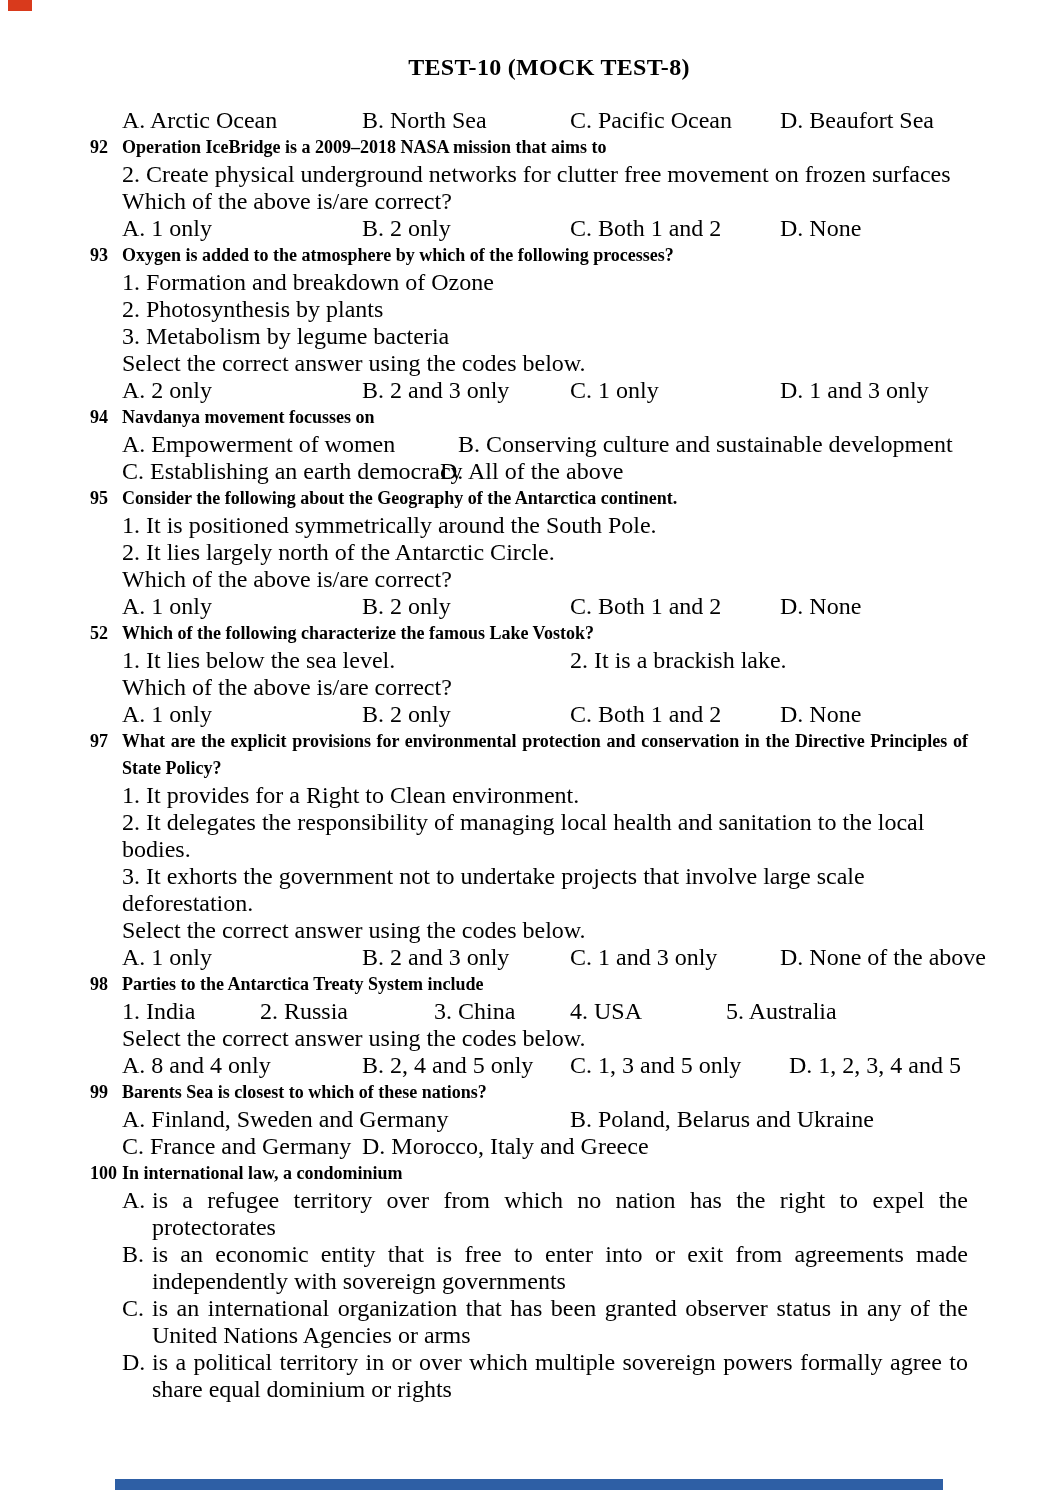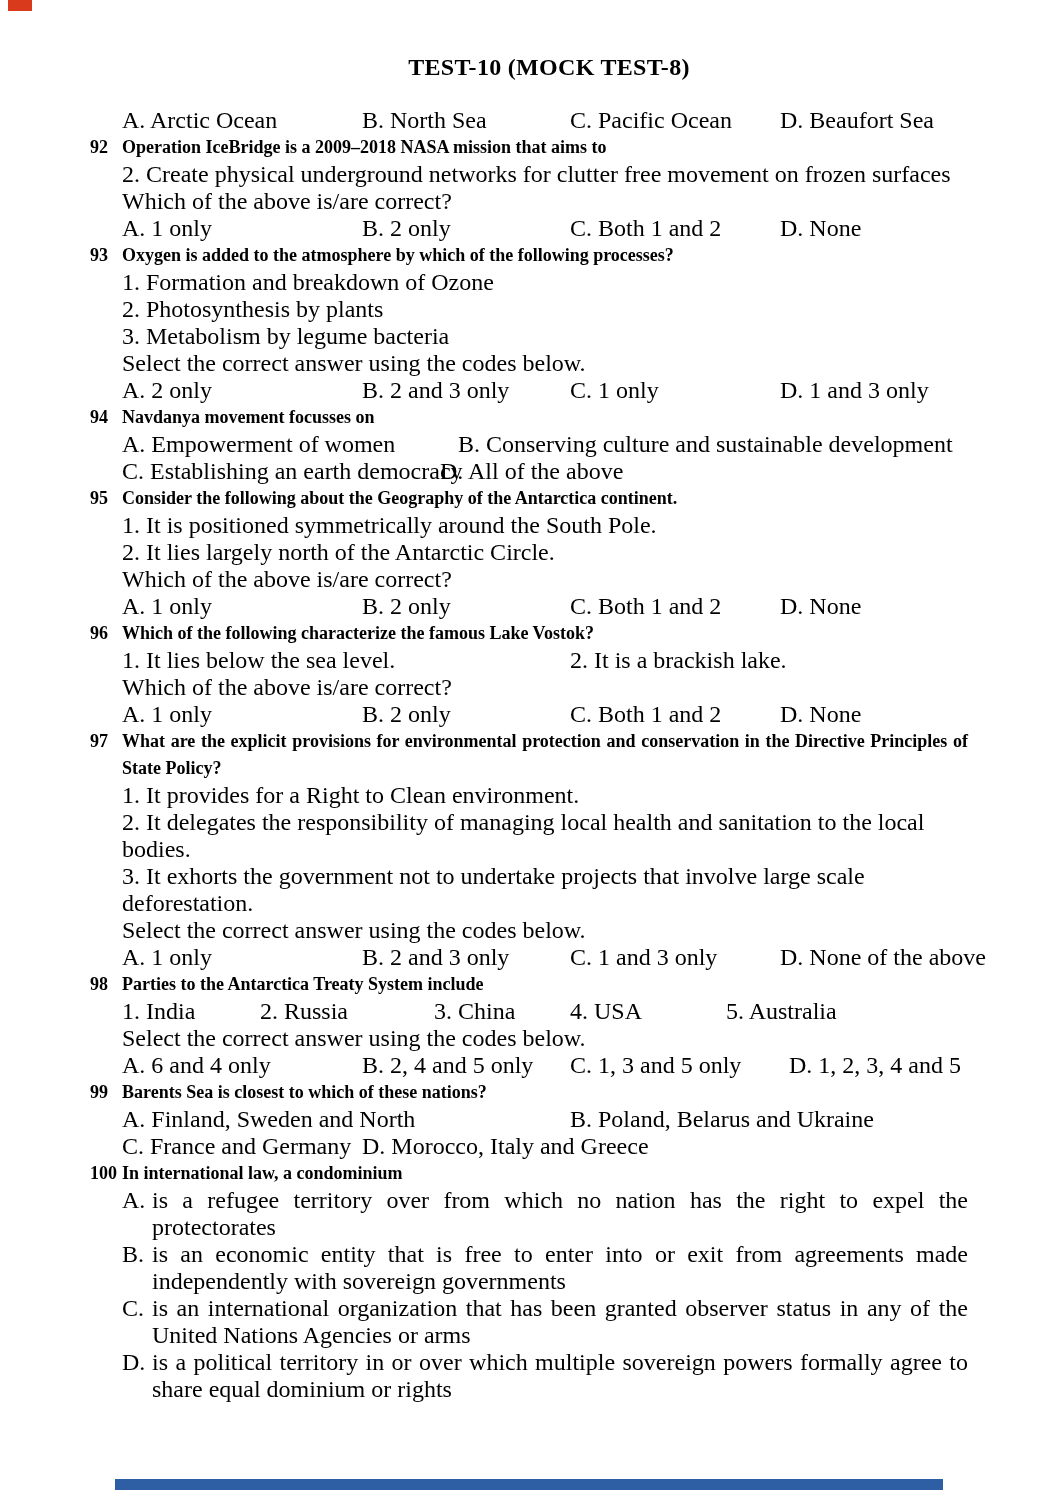--- a/index.html
+++ b/index.html
@@ -99,21 +99,21 @@
           <div class="row cols">
             <span style="left: 0px;">A. 1 only</span>
             <span style="left: 240px;">B. 2 only</span>
             <span style="left: 448px;">C. Both 1 and 2</span>
             <span style="left: 658px;">D. None</span>
           </div>
         </div>
       </div>
       <div class="question">
         <div class="q-head">
-          <span class="q-num">96</span>
+          <span class="q-num">52</span>
           <span class="q-text">Which of the following characterize the famous Lake Vostok?</span>
         </div>
         <div class="q-body">
           <div class="row cols">
             <span style="left: 0px;">1. It lies below the sea level.</span>
             <span style="left: 448px;">2. It is a brackish lake.</span>
           </div>
           <div class="row line">Which of the above is/are correct?</div>
           <div class="row cols">
             <span style="left: 0px;">A. 1 only</span>
@@ -149,35 +149,35 @@
         <div class="q-body">
           <div class="row cols">
             <span style="left: 0px;">1. India</span>
             <span style="left: 138px;">2. Russia</span>
             <span style="left: 312px;">3. China</span>
             <span style="left: 448px;">4. USA</span>
             <span style="left: 588px; margin-left: 16px;">5. Australia</span>
           </div>
           <div class="row line">Select the correct answer using the codes below.</div>
           <div class="row cols">
-            <span style="left: 0px;">A. 6 and 4 only</span>
+            <span style="left: 0px;">A. 8 and 4 only</span>
             <span style="left: 240px;">B. 2, 4 and 5 only</span>
             <span style="left: 448px;">C. 1, 3 and 5 only</span>
             <span style="left: 667px;">D. 1, 2, 3, 4 and 5</span>
           </div>
         </div>
       </div>
       <div class="question">
         <div class="q-head">
           <span class="q-num">99</span>
           <span class="q-text">Barents Sea is closest to which of these nations?</span>
         </div>
         <div class="q-body">
           <div class="row cols">
-            <span style="left: 0px;">A. Finland, Sweden and North</span>
+            <span style="left: 0px;">A. Finland, Sweden and Germany</span>
             <span style="left: 448px;">B. Poland, Belarus and Ukraine</span>
           </div>
           <div class="row cols">
             <span style="left: 0px;">C. France and Germany</span>
             <span style="left: 240px;">D. Morocco, Italy and Greece</span>
           </div>
         </div>
       </div>
       <div class="question">
         <div class="q-head">

